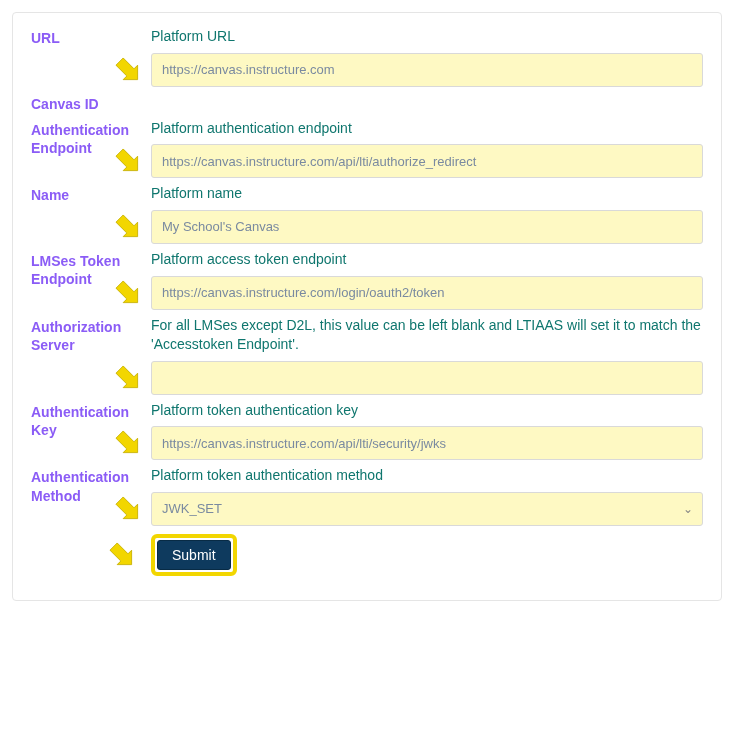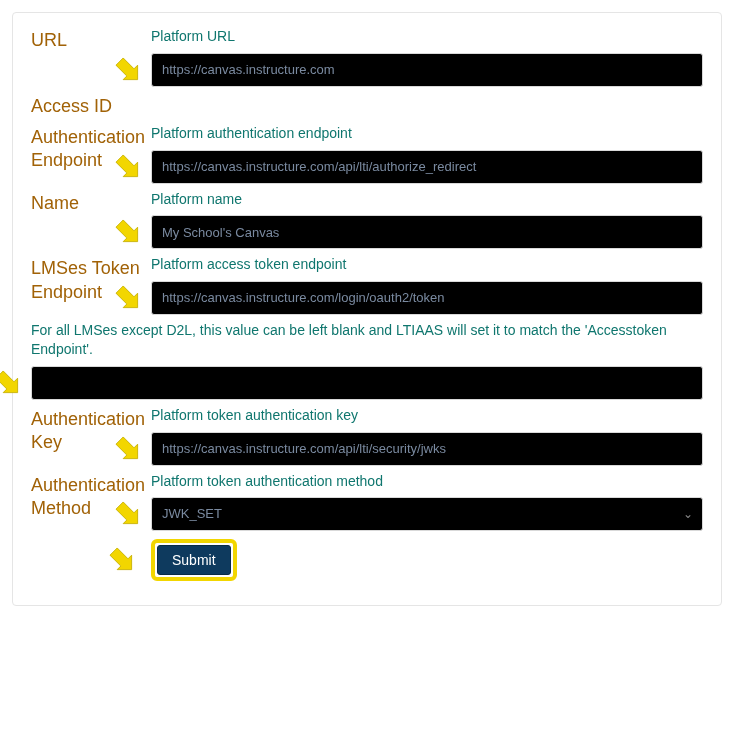--- a/index.html
+++ b/index.html
@@ -19,44 +19,44 @@
   }
   .form-row {
     display: flex;
     align-items: flex-start;
     position: relative;
     margin-bottom: 6px;
   }
   .row-label {
     width: 120px;
     flex-shrink: 0;
-    font-weight: 400;
-    color: #a16207;
-    font-size: 18px;
+    font-weight: 700;
+    color: #8b5cf6;
+    font-size: 14px;
     padding-top: 2px;
     line-height: 1.3;
   }
   .row-content {
     flex: 1;
     position: relative;
   }
   .field-hint {
     color: #0f766e;
     font-size: 14px;
     margin-bottom: 6px;
     line-height: 1.4;
   }
   .field-input, .field-select {
     width: 100%;
     border: 1px solid #d9d9d9;
     border-radius: 3px;
     padding: 8px 10px;
     font-size: 13px;
     color: #7a8aa0;
-    background: #000000;
+    background: #fef9c3;
     font-family: inherit;
     height: 34px;
     line-height: 16px;
   }
   .field-input::placeholder { color: #98a5b8; }
   .field-select {
     appearance: none;
     -webkit-appearance: none;
     -moz-appearance: none;
     background-image: none;
@@ -129,21 +129,21 @@
             <svg width="34" height="34">
               <use href="#yellow-arrow"></use>
             </svg>
           </span>
         <input class="field-input" type="text" value="https://canvas.instructure.com" style="">
       </div>
     </div>
   </div>
 
   <div class="form-row">
-    <div class="row-label">Access ID</div>
+    <div class="row-label">Canvas ID</div>
   </div>
 
   <div class="form-row">
     <div class="row-label">Authentication Endpoint</div>
     <div class="row-content">
       <div class="field-hint">Platform authentication endpoint</div>
       <div style="position:relative">
         <span class="arrow" style="top:0">
             <svg width="34" height="34">
               <use href="#yellow-arrow"></use>
@@ -178,20 +178,21 @@
             <svg width="34" height="34">
               <use href="#yellow-arrow"></use>
             </svg>
           </span>
         <input class="field-input" type="text" value="https://canvas.instructure.com/login/oauth2/token" style="">
       </div>
     </div>
   </div>
 
   <div class="form-row">
+    <div class="row-label">Authorization Server</div>
     <div class="row-content">
       <div class="field-hint">For all LMSes except D2L, this value can be left blank and LTIAAS will set it to match the 'Accesstoken Endpoint'.</div>
       <div style="position:relative">
         <span class="arrow" style="top:0">
             <svg width="34" height="34">
               <use href="#yellow-arrow"></use>
             </svg>
           </span>
         <input class="field-input" type="text" value="" style="">
       </div>

